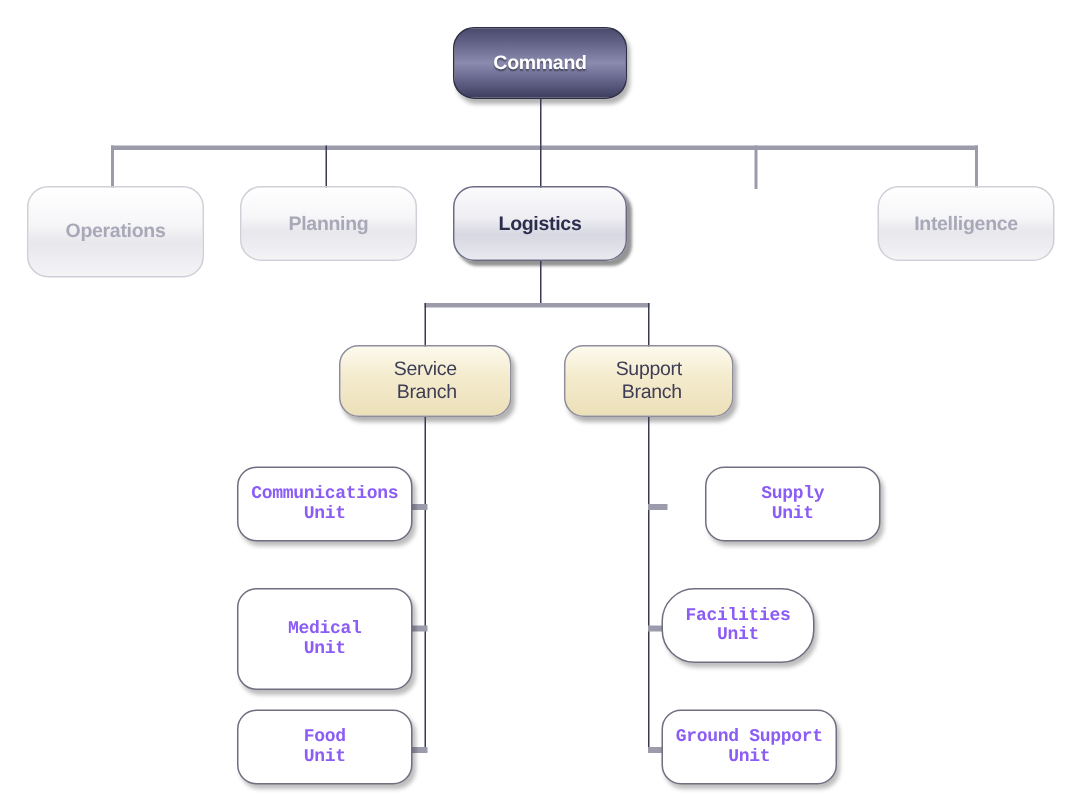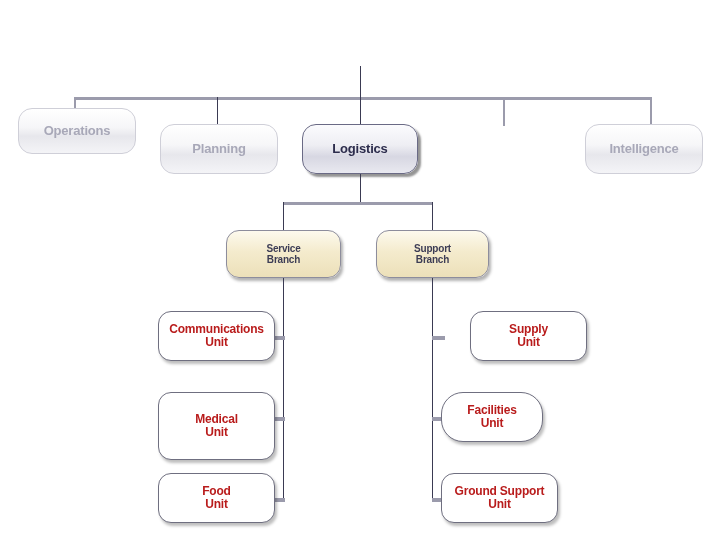--- a/index.html
+++ b/index.html
@@ -75,55 +75,58 @@
     color: #2c2c4c;
     border: 1px solid #6a6a85;
     box-shadow: 3px 3px 2px rgba(0,0,0,0.42);
   }
 
   
   .node.branch {
     background: linear-gradient(to bottom,
         #fdfaee 0%, #f4ebcd 45%, #ece0b9 100%);
     color: #3d3d55;
-    font-size: 10px;
-    font-weight: bold;
+    font-size: 13px;
+    font-weight: normal;
     border: 1px solid #8d8d9c;
     border-radius: 13px;
     box-shadow: 2px 3px 3px rgba(0,0,0,0.30);
+    text-align: right;
   }
 
   
   .node.unit {
     background: #ffffff;
-    color: #b91c1c;
+    color: #8b5cf6;
     font-size: 12px;
     font-weight: bold;
     border: 1px solid #6f6f80;
     border-radius: 13px;
     box-shadow: 2px 3px 3px rgba(0,0,0,0.26);
+    font-family: Liberation Mono, monospace;
   }
 </style>
 </head>
 <body>
 
 <div id="chart-root">
 
+  <div class="node command" style="left:302px; top:18px; width:116px; height:48px;">Command</div>
 
   <div class="line thin-v" style="left:360px; top:66px; width:1px; height:33px;"></div>
 
   <div class="line h" style="left:74px; top:97px; width:578px;"></div>
 
   <div class="line v" style="left:74px;  top:97px; height:29px;"></div>
   <div class="line thin-v" style="left:217px; top:97px; height:29px;"></div>
   <div class="line thin-v" style="left:360px; top:97px; height:29px;"></div>
   <div class="line v" style="left:503px; top:97px; height:29px;"></div>
   <div class="line v" style="left:650px; top:97px; height:29px;"></div>
 
-  <div class="node section" style="left:18px; top:108px; width:118px; height:46px;">Operations</div>
+  <div class="node section" style="left:18px; top:124px; width:118px; height:61px;">Operations</div>
 
   <div class="node section active" style="left:302px; top:124px; width:116px; height:50px;">Logistics</div>
 
   <div class="node section" style="left:160px; top:124px; width:118px; height:50px;">Planning</div>
 
 
   <div class="node section" style="left:585px; top:124px; width:118px; height:50px;">Intelligence</div>
 
   <div class="line thin-v" style="left:360px; top:174px; width:1px; height:29px;"></div>
 

